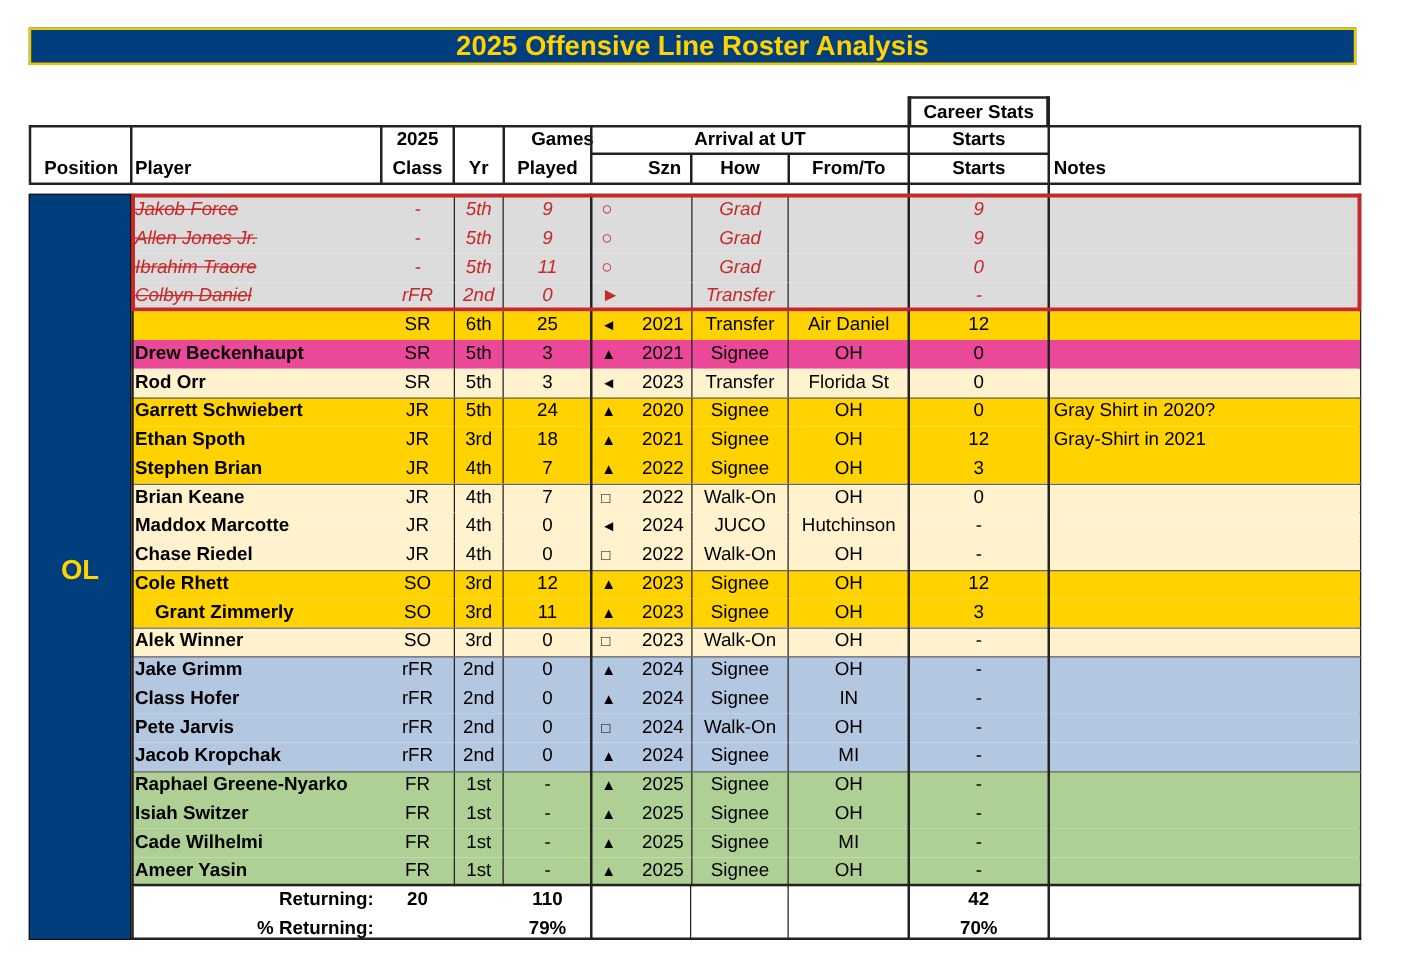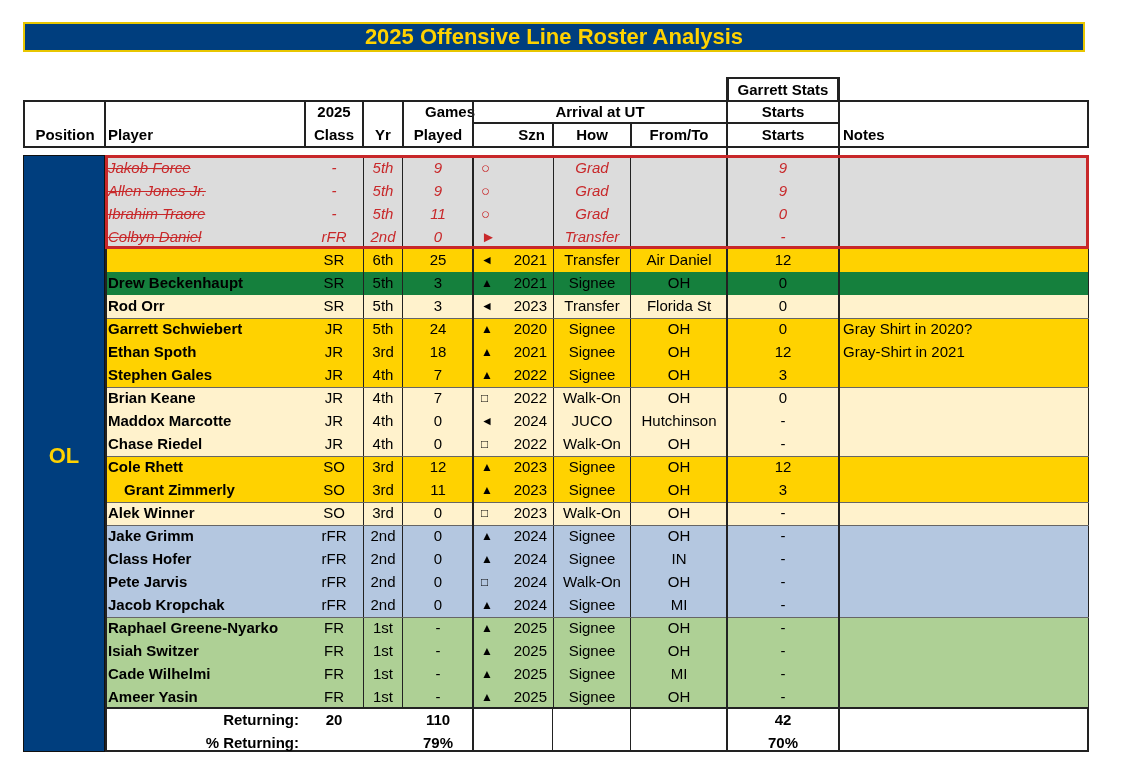--- a/index.html
+++ b/index.html
@@ -19,21 +19,21 @@
   .pos-block { position:absolute; left:23px; top:155px; width:82px; height:597px; background:#003E7E; border:1px solid #111; box-sizing:border-box; }
   .pos-label { position:absolute; left:0; width:80px; top:287px; text-align:center; color:#FFD200; font-weight:bold; font-size:22px; }
 </style>
 </head>
 <body>
 
 <div class="title-bar">2025 Offensive Line Roster Analysis</div>
 
 <div id="header">
 
-  <div class="cell hdr c" style="left:727px; top:77px; width:112px; height:24px; border:2px solid #222; border-bottom:none;">Garrett Stats</div>
+  <div class="cell hdr c" style="left:727px; top:77px; width:112px; height:24px; border:2px solid #222; border-bottom:none;">Career Stats</div>
 
   <div style="position:absolute; left:23px; top:100px; width:1066px; height:48px; border:2px solid #222; box-sizing:border-box;"></div>
 
   <div class="cell hdr c" style="left:25px; top:124px; width:80px;">Position</div>
   <div class="cell hdr l" style="left:105px; top:124px; width:200px;">Player</div>
   <div class="cell hdr c" style="left:305px; top:101px; width:58px;">2025</div>
   <div class="cell hdr c" style="left:305px; top:124px; width:58px;">Class</div>
   <div class="cell hdr c" style="left:363px; top:124px; width:40px;">Yr</div>
   <div class="cell hdr c" style="left:403px; top:101px; width:94px;">Games</div>
   <div class="cell hdr c" style="left:403px; top:124px; width:70px;">Played</div>
@@ -111,21 +111,21 @@
        <div class="cell c" style="left:200px;width:58px;">SR</div>
        <div class="cell c" style="left:258px;width:40px;border-left:1px solid #222;border-right:1px solid #222;">6th</div>
        <div class="cell c" style="left:298px;width:70px;">25</div>
        <div class="cell l" style="left:370px;width:24px;padding-left:6px;font-size:12px;">◄</div>
        <div class="cell r" style="left:394px;width:54px;padding-right:6px;">2021</div>
        <div class="cell c" style="left:448px;width:78px;border-left:1px solid #222;border-right:1px solid #222;">Transfer</div>
        <div class="cell c" style="left:526px;width:96px;">Air Daniel</div>
        <div class="cell c" style="left:622px;width:112px;">12</div>
        <div class="cell l" style="left:735px;width:240px;"></div>
     </div>
-    <div class="row" style="top: 272px; background: #15803d;">
+    <div class="row" style="top: 272px; background: #ec4899;">
       <div class="cell l b" style="left:0;width:200px;">Drew Beckenhaupt</div>
        <div class="cell c" style="left:200px;width:58px;">SR</div>
        <div class="cell c" style="left:258px;width:40px;border-left:1px solid #222;border-right:1px solid #222;">5th</div>
        <div class="cell c" style="left:298px;width:70px;">3</div>
        <div class="cell l" style="left:370px;width:24px;padding-left:6px;font-size:12px;">▲</div>
        <div class="cell r" style="left:394px;width:54px;padding-right:6px;">2021</div>
        <div class="cell c" style="left:448px;width:78px;border-left:1px solid #222;border-right:1px solid #222;">Signee</div>
        <div class="cell c" style="left:526px;width:96px;">OH</div>
        <div class="cell c" style="left:622px;width:112px;">0</div>
        <div class="cell l" style="left:735px;width:240px;"></div>
@@ -160,21 +160,21 @@
        <div class="cell c" style="left:258px;width:40px;border-left:1px solid #222;border-right:1px solid #222;">3rd</div>
        <div class="cell c" style="left:298px;width:70px;">18</div>
        <div class="cell l" style="left:370px;width:24px;padding-left:6px;font-size:12px;">▲</div>
        <div class="cell r" style="left:394px;width:54px;padding-right:6px;">2021</div>
        <div class="cell c" style="left:448px;width:78px;border-left:1px solid #222;border-right:1px solid #222;">Signee</div>
        <div class="cell c" style="left:526px;width:96px;">OH</div>
        <div class="cell c" style="left:622px;width:112px;">12</div>
        <div class="cell l" style="left:735px;width:240px;">Gray-Shirt in 2021</div>
     </div>
     <div class="row" style="top: 364px; background: rgb(255, 210, 0);">
-      <div class="cell l b" style="left:0;width:200px;">Stephen Gales</div>
+      <div class="cell l b" style="left:0;width:200px;">Stephen Brian</div>
        <div class="cell c" style="left:200px;width:58px;">JR</div>
        <div class="cell c" style="left:258px;width:40px;border-left:1px solid #222;border-right:1px solid #222;">4th</div>
        <div class="cell c" style="left:298px;width:70px;">7</div>
        <div class="cell l" style="left:370px;width:24px;padding-left:6px;font-size:12px;">▲</div>
        <div class="cell r" style="left:394px;width:54px;padding-right:6px;">2022</div>
        <div class="cell c" style="left:448px;width:78px;border-left:1px solid #222;border-right:1px solid #222;">Signee</div>
        <div class="cell c" style="left:526px;width:96px;">OH</div>
        <div class="cell c" style="left:622px;width:112px;">3</div>
        <div class="cell l" style="left:735px;width:240px;"></div>
     </div>

